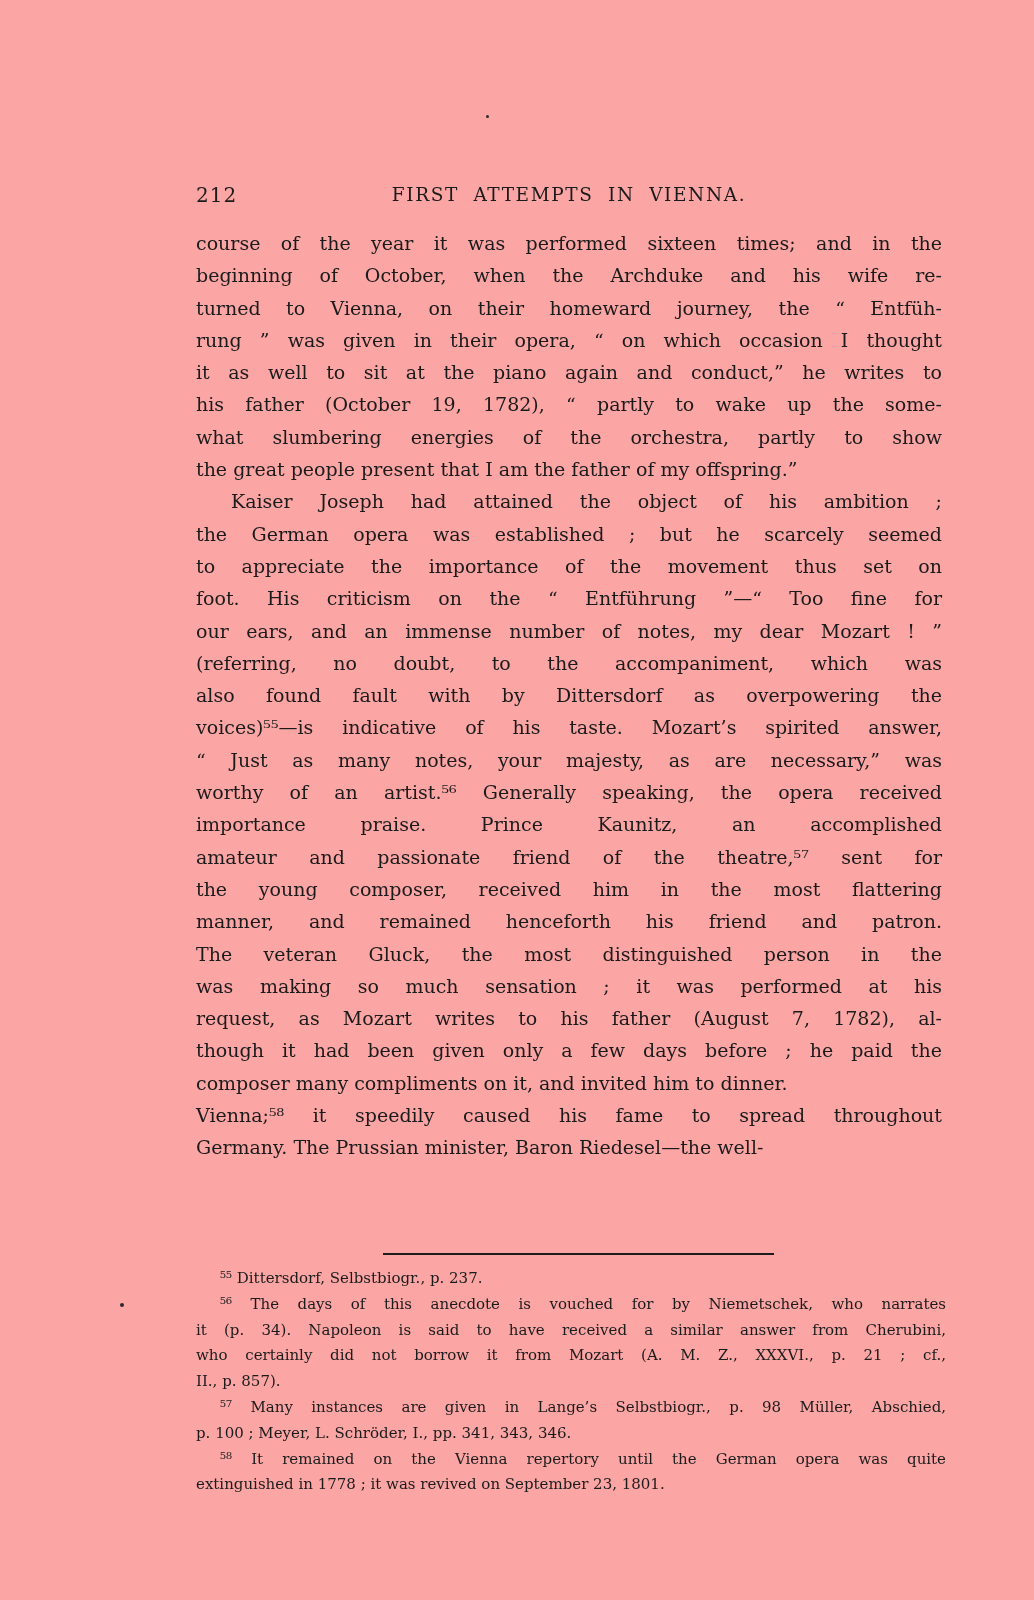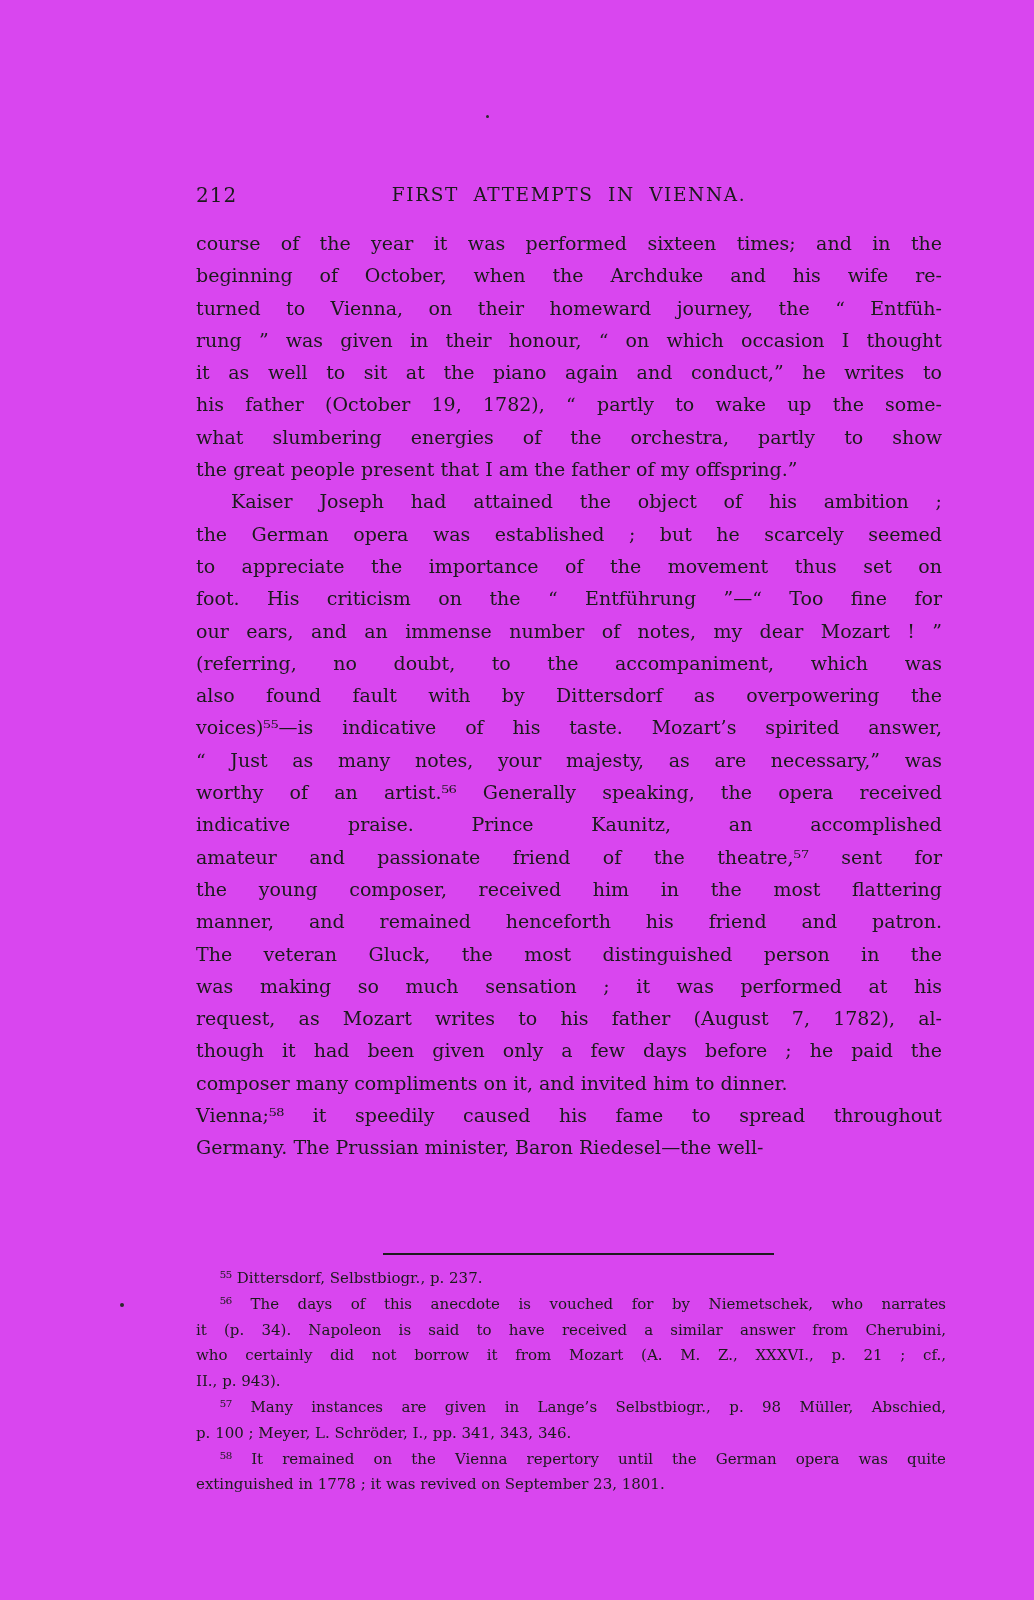--- a/index.html
+++ b/index.html
@@ -1,21 +1,21 @@
 <!DOCTYPE html>
 <html><head>
 <meta charset="utf-8">
 <style>
   * { margin: 0; padding: 0; box-sizing: border-box; }
   html, body { background: #ffffff; }
   .page {
     position: relative;
     width: 1034px;
     height: 1600px;
-    background: #d946ef;
+    background: #fca5a5;
     overflow: hidden;
     font-family: "DejaVu Serif", "Liberation Serif", serif;
     color: #1b1b1b;
   }
   .running-header {
     position: absolute;
     top: 183px;
     left: 196px;
     width: 746px;
     height: 26px;
@@ -84,56 +84,56 @@
 
   <div class="running-header">
     <span class="page-number">212</span>
     <span class="running-title">FIRST ATTEMPTS IN VIENNA.</span>
   </div>
 
   <div class="body-text">
       <div class="line">course of the year it was performed sixteen times; and in the</div>
       <div class="line">beginning of October, when the Archduke and his wife re-</div>
       <div class="line">turned to Vienna, on their homeward journey, the “ Entfüh-</div>
-      <div class="line">rung ” was given in their honour, “ on which occasion I thought</div>
+      <div class="line">rung ” was given in their opera, “ on which occasion I thought</div>
       <div class="line">it as well to sit at the piano again and conduct,” he writes to</div>
       <div class="line">his father (October 19, 1782), “ partly to wake up the some-</div>
       <div class="line">what slumbering energies of the orchestra, partly to show</div>
       <div class="line last">the great people present that I am the father of my offspring.”</div>
       <div class="line indent">Kaiser Joseph had attained the object of his ambition ;</div>
       <div class="line">the German opera was established ; but he scarcely seemed</div>
       <div class="line">to appreciate the importance of the movement thus set on</div>
       <div class="line">foot.  His criticism on the “ Entführung ”—“ Too fine for</div>
       <div class="line">our ears, and an immense number of notes, my dear Mozart ! ”</div>
       <div class="line">(referring, no doubt, to the accompaniment, which was</div>
       <div class="line">also found fault with by Dittersdorf as overpowering the</div>
       <div class="line">voices)⁵⁵—is indicative of his taste.  Mozart’s spirited answer,</div>
       <div class="line">“ Just as many notes, your majesty, as are necessary,” was</div>
       <div class="line">worthy of an artist.⁵⁶  Generally speaking, the opera received</div>
-      <div class="line">indicative praise.  Prince Kaunitz, an accomplished</div>
+      <div class="line">importance praise.  Prince Kaunitz, an accomplished</div>
       <div class="line">amateur and passionate friend of the theatre,⁵⁷ sent for</div>
       <div class="line">the young composer, received him in the most flattering</div>
       <div class="line">manner, and remained henceforth his friend and patron.</div>
       <div class="line">The veteran Gluck, the most distinguished person in the</div>
       <div class="line">was making so much sensation ; it was performed at his</div>
       <div class="line">request, as Mozart writes to his father (August 7, 1782), al-</div>
       <div class="line">though it had been given only a few days before ; he paid the</div>
       <div class="line last">composer many compliments on it, and invited him to dinner.</div>
       <div class="line">Vienna;⁵⁸ it speedily caused his fame to spread throughout</div>
       <div class="line last">Germany.  The Prussian minister, Baron Riedesel—the well-</div>
     </div>
 
   <div class="footnote-rule"></div>
 
   <div class="footnotes">
       <div class="line last indent">⁵⁵ Dittersdorf, Selbstbiogr., p. 237.</div>
       <div class="line indent">⁵⁶ The days of this anecdote is vouched for by Niemetschek, who narrates</div>
       <div class="line">it (p. 34).  Napoleon is said to have received a similar answer from Cherubini,</div>
       <div class="line">who certainly did not borrow it from Mozart (A. M. Z., XXXVI., p. 21 ; cf.,</div>
-      <div class="line last">II., p. 943).</div>
+      <div class="line last">II., p. 857).</div>
       <div class="line indent">⁵⁷ Many instances are given in Lange’s Selbstbiogr., p. 98  Müller, Abschied,</div>
       <div class="line last">p. 100 ;  Meyer, L. Schröder, I., pp. 341, 343, 346.</div>
       <div class="line indent">⁵⁸ It remained on the Vienna repertory until the German opera was quite</div>
       <div class="line last">extinguished in 1778 ; it was revived on September 23, 1801.</div>
     </div>
 
   <div class="ink-speck speck-top"></div>
   <div class="ink-speck speck-margin"></div>
 
 </div>

